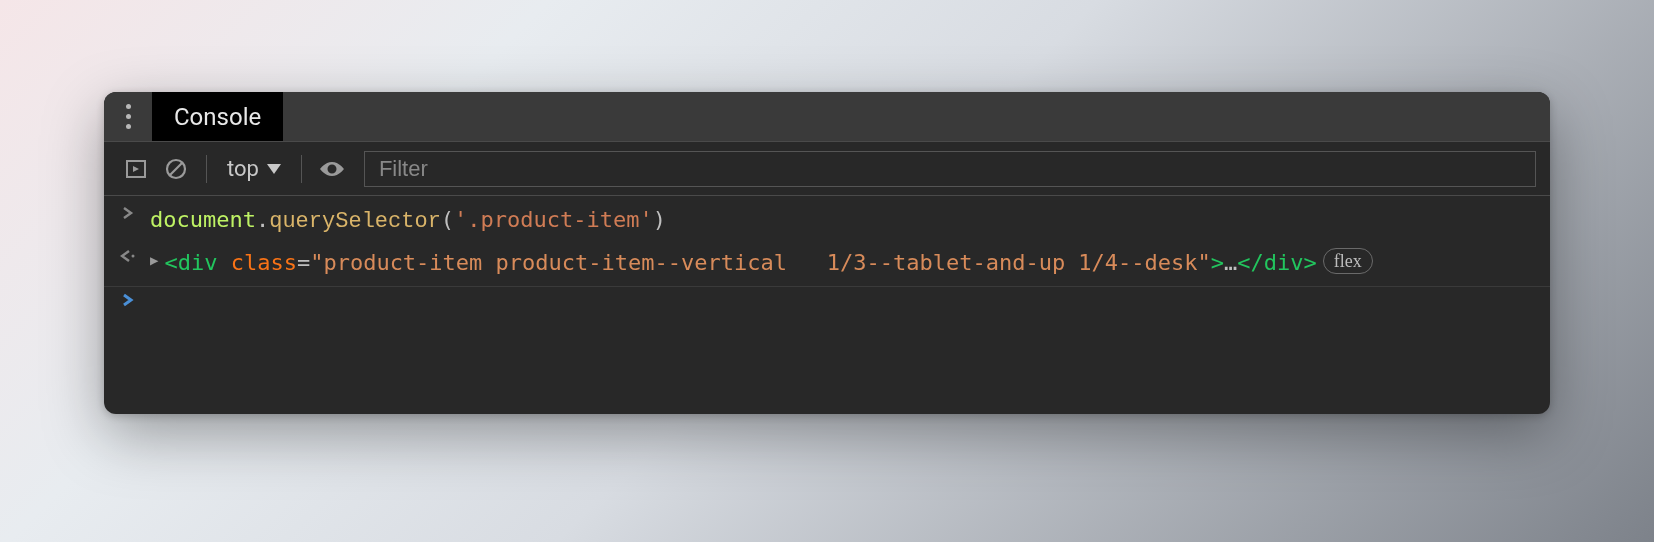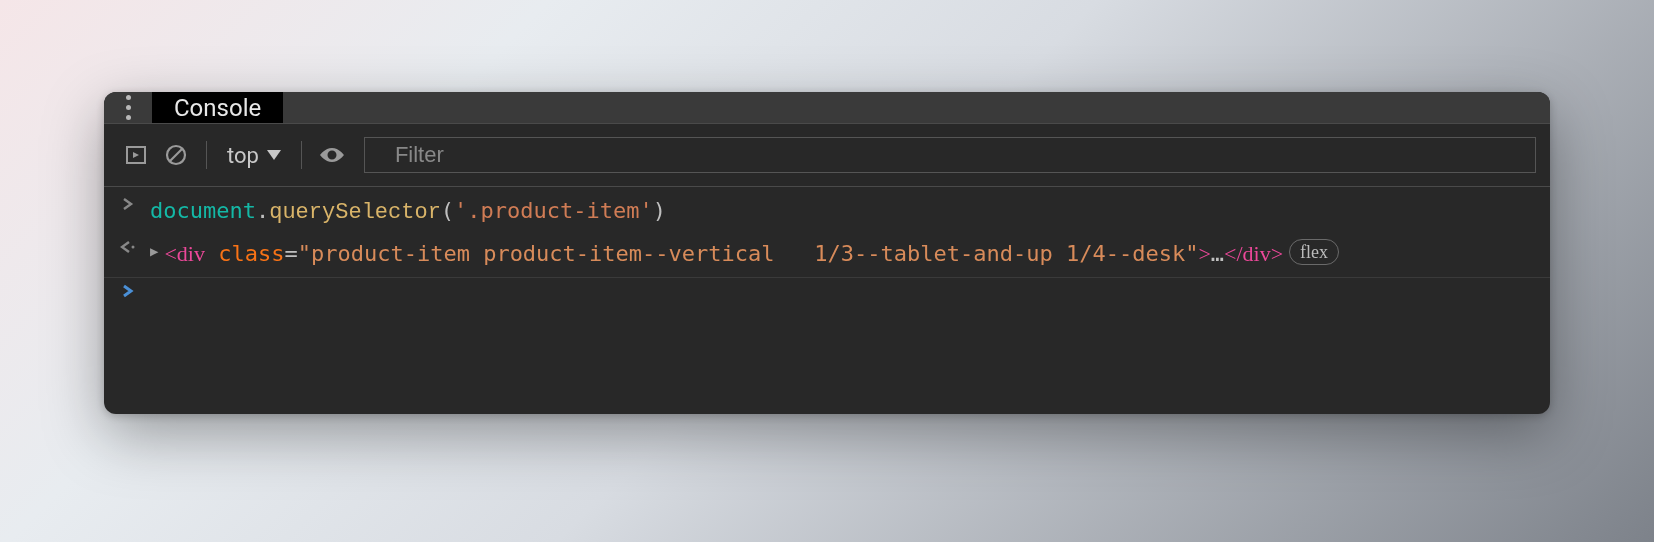--- a/index.html
+++ b/index.html
@@ -16,21 +16,21 @@
     width: 1446px;
     height: 322px;
     background: #282828;
     border-radius: 12px;
     box-shadow: 0 20px 60px rgba(0,0,0,0.35), 0 2px 8px rgba(0,0,0,0.2);
     overflow: hidden;
     display: flex;
     flex-direction: column;
   }
   .tabbar {
-    height: 32px;
+    height: 50px;
     background: #3a3a3a;
     display: flex;
     align-items: stretch;
     border-bottom: 1px solid #4a4a4a;
   }
   .kebab-wrap {
     width: 48px;
     display: flex;
     align-items: center;
     justify-content: center;
@@ -47,21 +47,21 @@
   .tab {
     background: #000;
     color: #e8e8e8;
     font-size: 24px;
     display: flex;
     align-items: center;
     padding: 0 22px;
     cursor: pointer;
   }
   .toolbar {
-    height: 63px;
+    height: 54px;
     display: flex;
     align-items: center;
     padding: 0 14px;
     gap: 4px;
     border-bottom: 1px solid #4a4a4a;
   }
   .tool-btn {
     width: 36px; height: 36px;
     display: flex; align-items: center; justify-content: center;
     color: #9a9a9a;
@@ -82,21 +82,21 @@
     border-right: 7px solid transparent;
     border-top: 10px solid #c8c8c8;
   }
   .filter-input {
     flex: 1;
     height: 36px;
     background: transparent;
     border: 1px solid #555;
     color: #c8c8c8;
     font-size: 22px;
-    padding: 0 30px;
+    padding: 0 14px;
     outline: none;
     margin-left: 10px;
   }
   .filter-input::placeholder { color: #888; }
   .console-body {
     flex: 1;
     font-family: "SF Mono", Menlo, Consolas, monospace;
     font-size: 22px;
     line-height: 1.6;
     padding: 4px 0;
@@ -113,25 +113,25 @@
     width: 20px;
     flex-shrink: 0;
     color: #888;
     font-size: 18px;
     display: flex;
     justify-content: center;
     padding-top: 4px;
   }
   .gutter svg { display:block; }
   .code { color: #e0e0e0; white-space: pre; }
-  .tok-obj { color: #14b8a6; }
+  .tok-obj { color: #bef264; }
   .tok-punct { color: #bfbfbf; }
   .tok-method { color: #d9b469; font-family: Liberation Mono, monospace; }
   .tok-str { color: #d07c55; margin-top: 23px; }
-  .tok-tag { color: #ec4899; font-family: Liberation Serif, serif; }
+  .tok-tag { color: #22c55e; }
   .tok-attrname { color: #f97316; }
   .tok-attrval { color: #d88b5a; }
   .tok-ellipsis { color: #bfbfbf; }
   .expand-tri {
     color: #9a9a9a;
     margin-right: 6px;
     font-size: 14px;
     display: inline-block;
     transform: translateY(-3px);
   }

